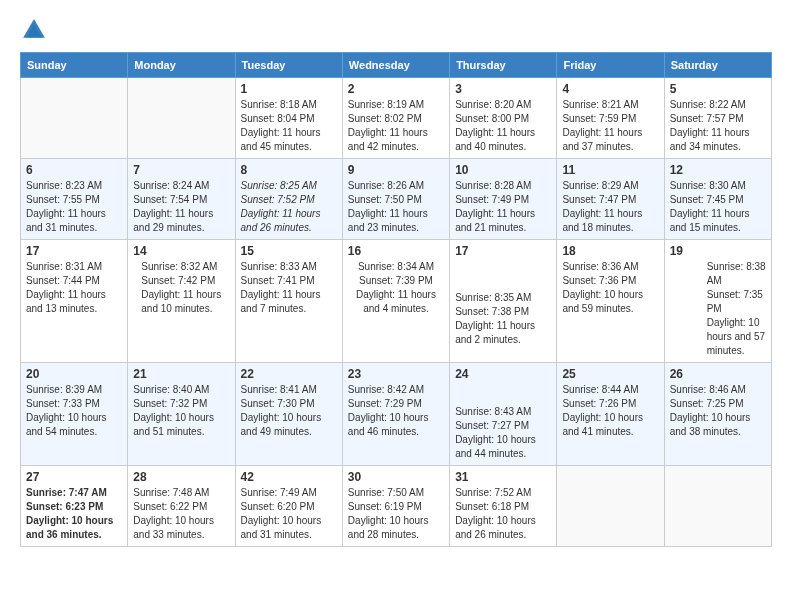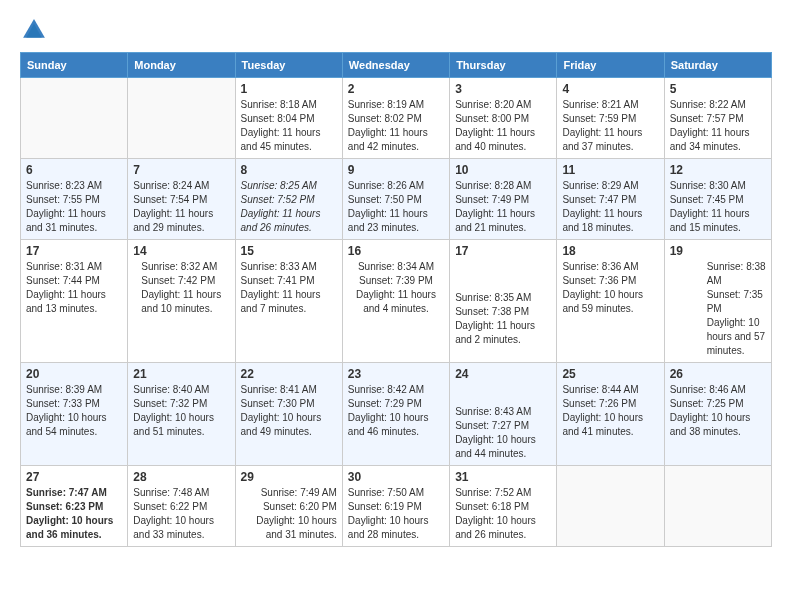--- a/index.html
+++ b/index.html
@@ -297,22 +297,22 @@
 Sunset: 6:23 PM
 Daylight: 10 hours and 36 minutes.</div>
         </td>
         <td>
           <span class="day-num">28</span>
           <div class="day-info" style="white-space: pre-line;">Sunrise: 7:48 AM
 Sunset: 6:22 PM
 Daylight: 10 hours and 33 minutes.</div>
         </td>
         <td>
-          <span class="day-num">29</span>
-          <div class="day-info" style="white-space: pre-line; text-align: right;">Sunrise: 7:49 AM
+          <span class="day-num">42</span>
+          <div class="day-info" style="white-space: pre-line;">Sunrise: 7:49 AM
 Sunset: 6:20 PM
 Daylight: 10 hours and 31 minutes.</div>
         </td>
         <td>
           <span class="day-num">30</span>
           <div class="day-info" style="white-space: pre-line;">Sunrise: 7:50 AM
 Sunset: 6:19 PM
 Daylight: 10 hours and 28 minutes.</div>
         </td>
         <td>

